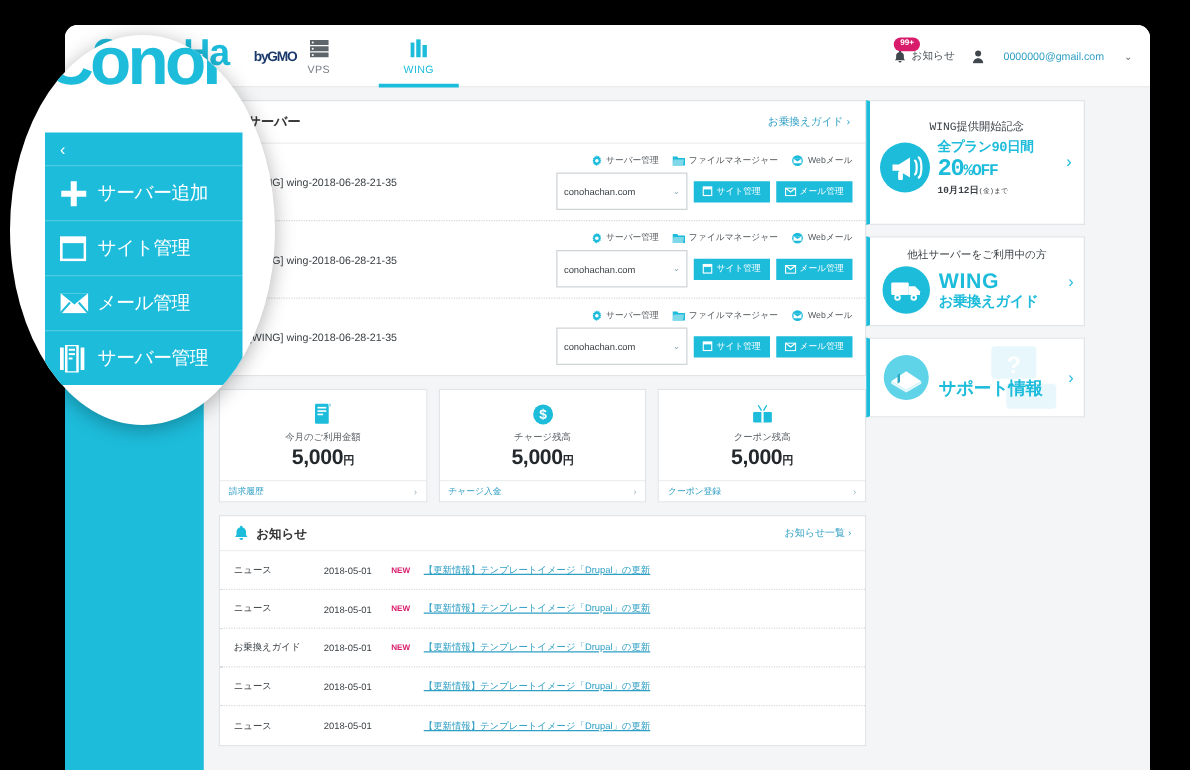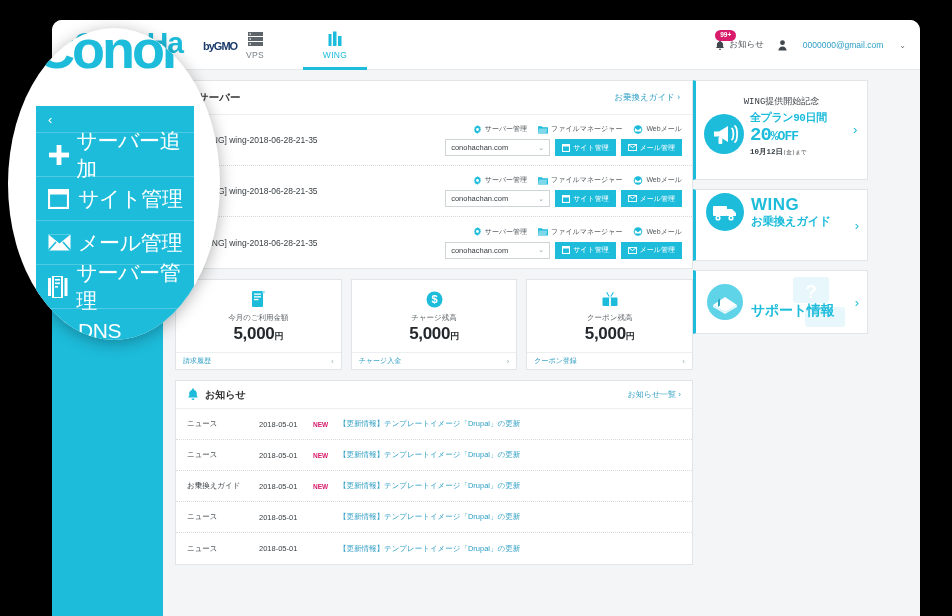--- a/index.html
+++ b/index.html
@@ -84,21 +84,21 @@
   .srv-row:last-child { border-bottom:none; }
   .srv-left { flex:1; display:flex; align-items:center; gap:6px; }
   .srv-status { width:5px; height:5px; border-radius:50%; background:#7ec94a; flex:none;}
   .srv-name { font-size:8.5px; color:#3a4045; }
   .srv-right { display:flex; flex-direction:column; align-items:flex-end; gap:5px;}
   .srv-tools { display:flex; align-items:center; gap:11px; }
   .tool { display:flex; align-items:center; gap:3px; cursor:pointer; }
   .tool .tl { font-size:7px; color:#52585d; }
   .srv-ctrls { display:flex; align-items:center; gap:5px; }
   .dom-select {
-    width: 105px; height:17px; border:1px solid #cfd4d7; background:#fff;
+    width: 105px; height:30px; border:1px solid #cfd4d7; background:#fff;
     font-size:7.5px; color:#3a4045; display:flex; align-items:center;
     padding:0 5px; position:relative; cursor:pointer;
   }
   .dom-select .dcaret { position:absolute; right:5px; color:#8aa3ae; font-size:7px;}
   .btn-cy {
     height:17px; background:#1DBCDB; color:#fff; font-size:7px;
     display:flex; align-items:center; gap:3px; padding:0 7px; cursor:pointer;
     border:none;
   }
 
@@ -123,21 +123,21 @@
   .news-head .ntitle { font-size:10px; color:#333; font-weight:bold; margin-left:6px;}
   .news-head .nlink { margin-left:auto; font-size:8px; color:#2f9fc4; cursor:pointer;}
   .news-row {
     display:flex; align-items:center; height:31px; padding:0 11px;
     border-bottom:1px dotted #d8dcdf;
   }
   .news-row:last-child { border-bottom:none; }
   .nw-cat { width:72px; font-size:7.5px; color:#3a4045; flex:none;}
   .nw-date { width:54px; font-size:7.5px; color:#3a4045; flex:none;}
   .nw-new { width:26px; font-size:6.5px; color:#D81B6A; font-weight:bold; flex:none;}
-  .nw-title { font-size:7.5px; color:#2f9fc4; cursor:pointer;}
+  .nw-title { font-size:7.5px; color:#2f9fc4; text-decoration:underline; cursor:pointer;}
 
   
   .ban {
     background:#fff; border:1px solid #e2e5e7; border-left:3px solid #1DBCDB;
     position:relative; margin-bottom:9px; cursor:pointer;
   }
   .ban .arw { position:absolute; right:8px; top:50%; transform:translateY(-50%); color:#1DBCDB; font-size:13px;}
   .ban1 { height:100px; padding:14px 0 0 0;font-family:Liberation Mono, monospace; }
   .ban1 .b1t { text-align:center; font-size:9px; color:#3a4045; }
   .ban1 .b1body { display:flex; align-items:center; padding:2px 0 0 7px; }
@@ -176,21 +176,21 @@
     position:absolute; left:28px; top:78px; width:158px;
     background:#1DBCDB;
   }
   .mag-collapse { height:26px; display:flex; align-items:center; padding-left:12px; cursor:pointer;}
   .mag-collapse .cc { color:#fff; font-size:13px; }
   .mag-item {
     height:44px; display:flex; align-items:center; padding-left:12px;
     border-top:1px solid rgba(255,255,255,.22); cursor:pointer;
   }
   .mag-item .mi-ico { width:30px; display:flex; align-items:center; justify-content:flex-start;}
-  .mag-item .mi-lbl { color:#fff; font-size:21px; letter-spacing:-.4px; }
+  .mag-item .mi-lbl { color:#fff; font-size:15px; letter-spacing:-.4px; }
 
   .svgi { display:block; }
 </style>
 </head>
 <body>
 
 <div id="root">
 
   <div class="window">
 
@@ -588,20 +588,21 @@
               <span class="b1txt">
                 <div class="b1l1">全プラン90日間</div>
                 <div class="b1l2"><span>20</span><span class="pct">%OFF</span></div>
                 <div class="b1l3"><span>10月12日</span><span class="sml">(金)</span><span class="sml">まで</span></div>
               </span>
             </div>
             <span class="arw">›</span>
           </div>
 
           <div class="ban ban2">
+            <div class="b2t">他社サーバーをご利用中の方</div>
             <div class="b2body">
               <span>
                 <svg class="svgi" width="40" height="40" viewBox="0 0 40 40">
                   <circle cx="20" cy="20" r="19" fill="#1DBCDB"></circle>
                   <rect x="8" y="14" width="14" height="10" rx="1" fill="#fff"></rect>
                   <path d="M22 17h5l4 4v3h-9z" fill="#fff"></path>
                   <circle cx="13" cy="26" r="2.6" fill="#fff"></circle>
                   <circle cx="13" cy="26" r="1.1" fill="#1DBCDB"></circle>
                   <circle cx="26" cy="26" r="2.6" fill="#fff"></circle>
                   <circle cx="26" cy="26" r="1.1" fill="#1DBCDB"></circle>
@@ -690,28 +691,18 @@
               <rect x="5" y="0" width="9" height="22" fill="none" stroke="#fff" stroke-width="2"></rect>
               <rect x="7" y="3" width="5" height="1.6" fill="#fff"></rect>
               <rect x="7" y="6.5" width="5" height="1.6" fill="#fff"></rect>
               <rect x="7" y="10" width="3" height="1.6" fill="#fff"></rect>
               <rect x="16.5" y="2" width="3" height="18" fill="#fff"></rect>
             </svg>
           </span>
           <span class="mi-lbl">サーバー管理</span>
         </div>
 
-        <div class="mag-item">
-          <span class="mi-ico">
-            <svg class="svgi" width="22" height="22" viewBox="0 0 22 22">
-              <circle cx="11" cy="11" r="9.6" fill="none" stroke="#fff" stroke-width="1.9"></circle>
-              <ellipse cx="11" cy="11" rx="4.4" ry="9.6" fill="none" stroke="#fff" stroke-width="1.6"></ellipse>
-              <path d="M1.8 7.4h18.4M1.8 14.6h18.4" stroke="#fff" stroke-width="1.6"></path>
-            </svg>
-          </span>
-          <span class="mi-lbl">DNS</span>
-        </div>
 
       </div>
     </div>
   </div>
 
 </div>
 
 </body></html>

